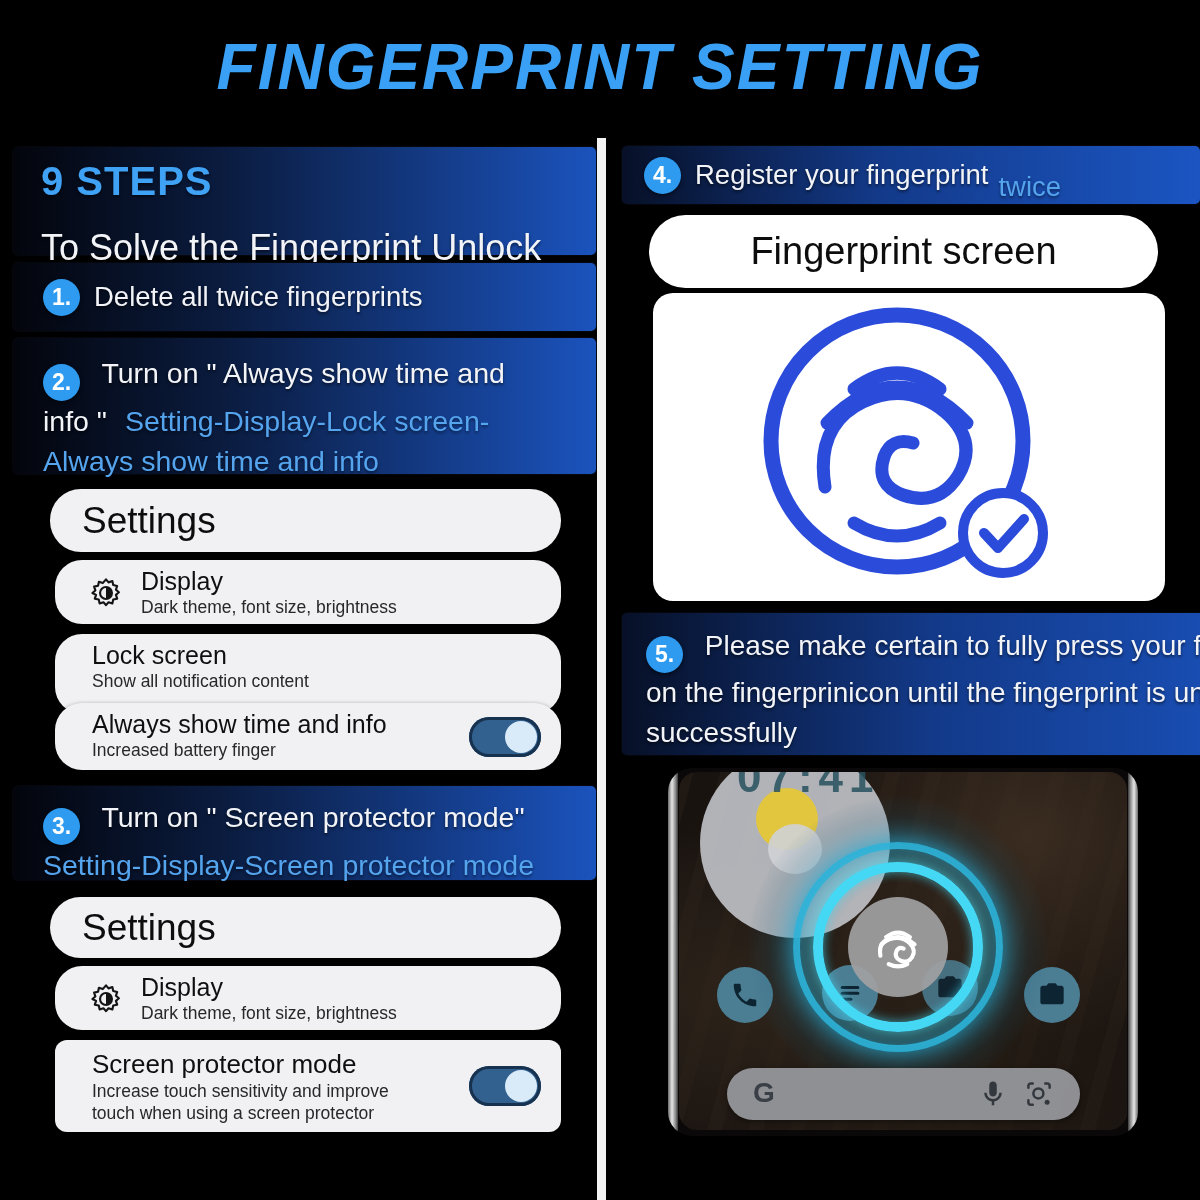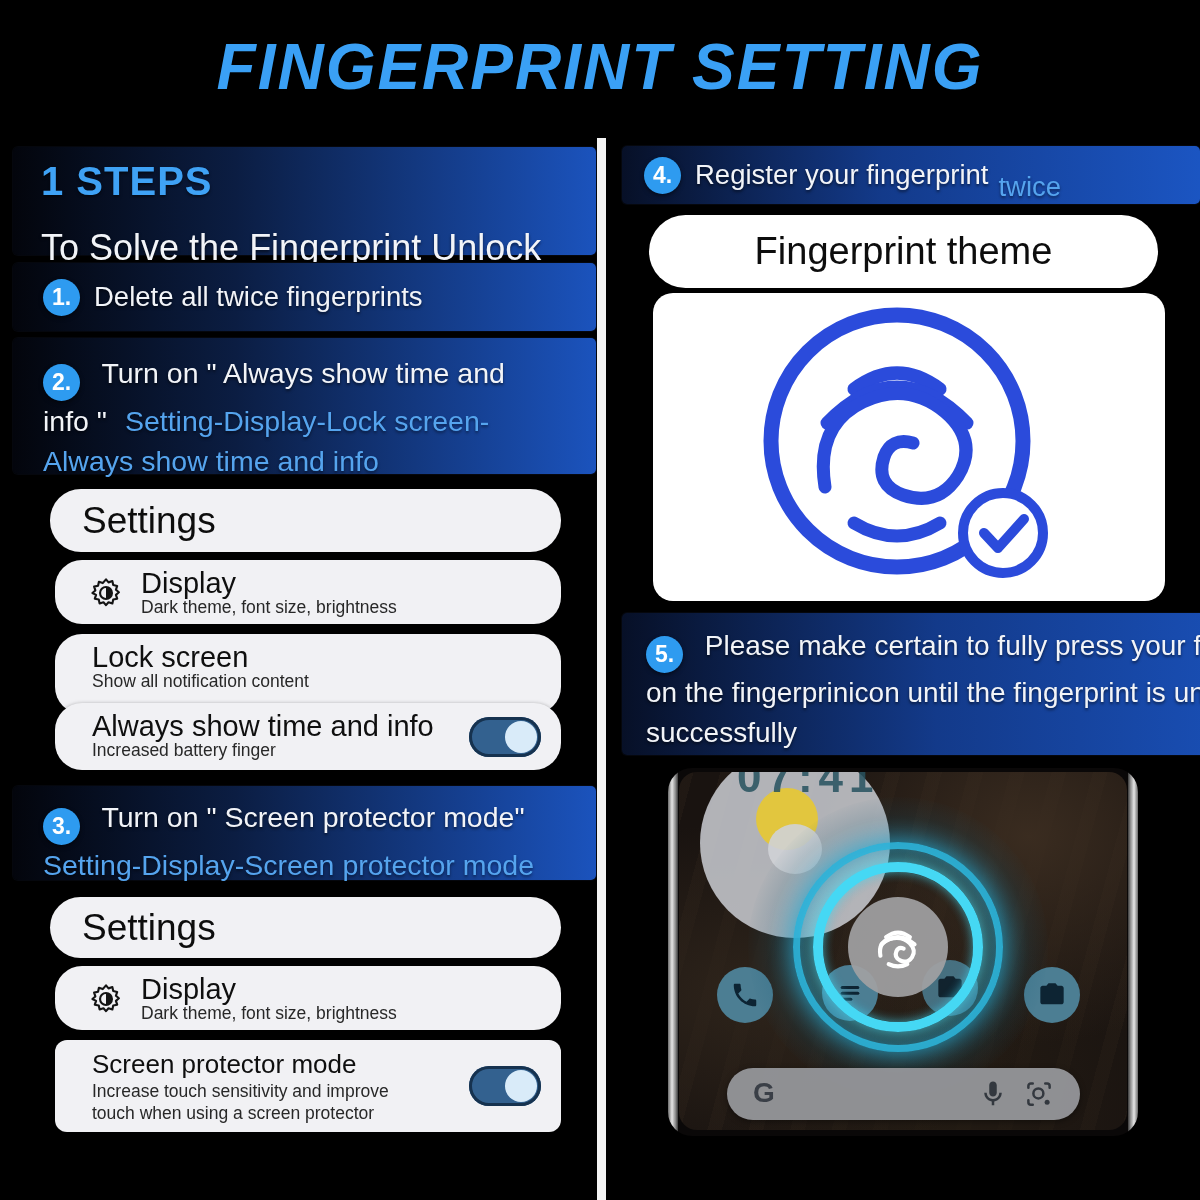--- a/index.html
+++ b/index.html
@@ -36,21 +36,21 @@
         padding-left:32px;box-sizing:border-box;font-size:37px;}
   #pill-settings1{top:489px;height:63px;}
   #pill-settings2{top:897px;height:61px;}
   .row{left:55px;width:506px;border-radius:27px;}
   #row-display1{top:560px;height:64px;}
   #row-lock{top:634px;height:80px;}
   #row-always{top:703px;height:67px;}
   #row-display2{top:966px;height:64px;}
   #row-protector{top:1040px;height:92px;border-radius:12px;}
   .row .ricon{position:absolute;left:34px;top:16px;width:34px;height:34px;}
-  .rtitle{position:absolute;top:7px;font-size:29px;color:#0f0f0f;}
+  .rtitle{position:absolute;top:7px;font-size:25px;color:#0f0f0f;}
   .rsub{position:absolute;top:37px;font-size:17.5px;color:#282828;}
   .indent .rtitle,.indent .rsub{left:86px;}
   .noicon .rtitle,.noicon .rsub{left:37px;}
   #row-protector .rtitle{top:9px;font-size:26px;}
   #row-protector .rsub{top:41px;width:335px;line-height:1.25;}
   .toggle{position:absolute;right:20px;width:72px;height:40px;border-radius:21px;background:#33618F;
           box-shadow:inset 0 0 0 3px #16324F;}
   #row-always .toggle{top:14px;}
   #row-protector .toggle{top:26px;}
   .knob{position:absolute;right:4px;top:4px;width:32px;height:32px;border-radius:50%;background:#D9EBF9;}
@@ -105,21 +105,21 @@
 </style>
 </head>
 <body>
 
 <div class="canvas">
 
   <div class="title">FINGERPRINT SETTING</div>
   <div class="divider"></div>
 
   <div class="panel" id="panel-intro">
-    <div class="steps-heading">1 STEPS</div>
+    <div class="steps-heading">9 STEPS</div>
     <div class="steps-sub wtext">To Solve the Fingerprint Unlock Issues</div>
   </div>
 
   <div class="panel" id="panel-step1">
     <span class="num">1.</span>
     <span class="wtext">Delete all twice fingerprints</span>
   </div>
 
   <div class="panel" id="panel-step2">
     <span class="num">2.</span>
@@ -184,21 +184,21 @@
 
   <div class="rightcol">
 
     <div class="panel panel-r" id="panel-step4">
       <span class="num">4.</span>
       <span class="wtext">Register your fingerprint</span>
       <span class="ltext" style="margin-left:10px;">twice</span>
     </div>
 
     <div id="pill-added">
-      <span>Fingerprint theme</span>
+      <span>Fingerprint screen</span>
     </div>
 
     <div id="fp-card">
       <svg width="512" height="308" viewBox="0 0 512 308">
         <circle cx="244" cy="148" r="126" fill="none" stroke="#2B4BDB" stroke-width="15"></circle>
         <g fill="none" stroke="#2B4BDB" stroke-width="13" stroke-linecap="round">
           <path d="M201 96 Q244 64 287 96"></path>
           <path d="M174 130 Q244 58 314 130"></path>
           <path d="M172 194 Q162 132 210 109 Q254 88 292 119 Q326 148 305 183 Q285 214 250 202 Q222 192 231 164 Q238 144 260 150"></path>
           <path d="M201 230 Q244 256 287 230"></path>

